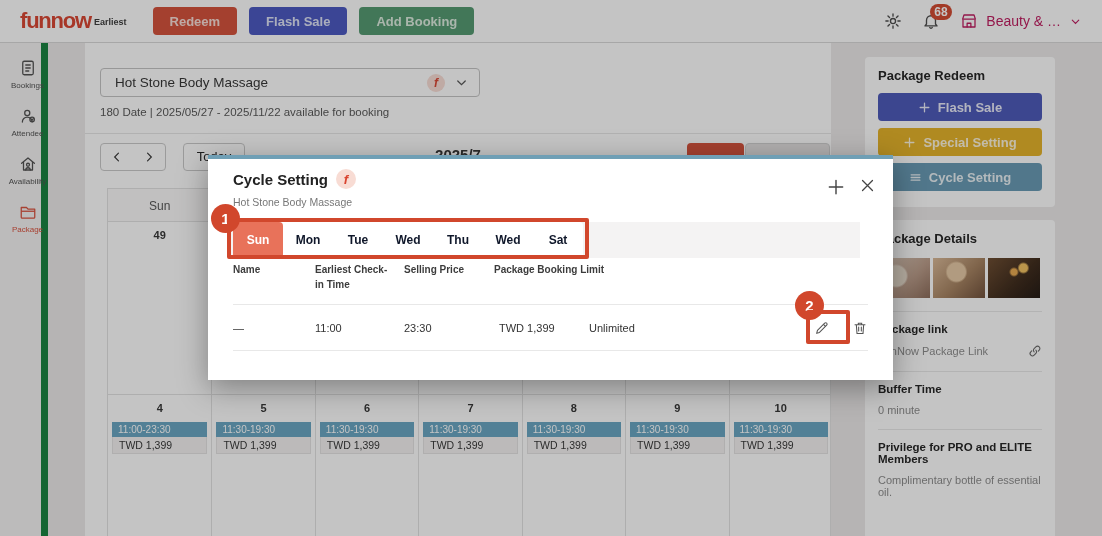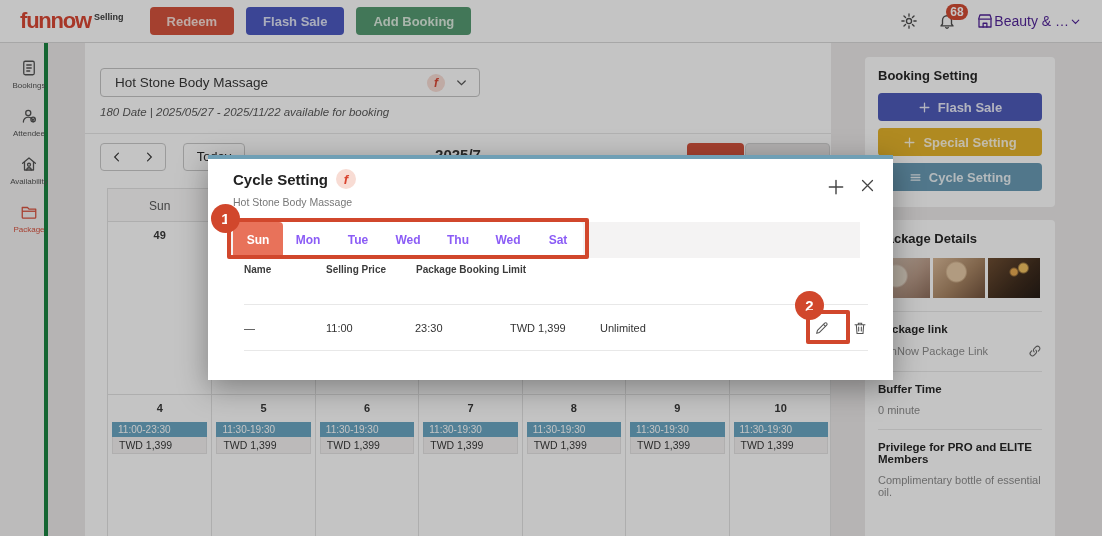--- a/index.html
+++ b/index.html
@@ -6,52 +6,52 @@
   html,body { margin:0; padding:0; }
   body {
     width:1102px; height:536px; position:relative; overflow:hidden;
     font-family:"Liberation Sans", sans-serif; background:#eceaea;
   }
   svg { display:block; }
 
   
   .header { position:absolute; top:0; left:0; width:1102px; height:43px; background:#fff;
     border-bottom:1px solid #d8d8d8; display:flex; align-items:center; padding:0 20px; gap:10px; z-index:1; }
-  .logo-wrap { display:flex; align-items:flex-start; margin-right:16px; }
+  .logo-wrap { display:flex; align-items:center; margin-right:16px; }
   .logo-text { font-size:22px; font-weight:bold; color:#d9432f; letter-spacing:-1.2px; line-height:20px; }
   .logo-suffix { font-size:9px; font-weight:bold; color:#3a3a3a; margin-left:3px; margin-top:1px; }
   .hbtn { height:28px; border:none; border-radius:4px; font-weight:bold; font-size:13px;
     padding:0 17px; font-family:inherit; cursor:pointer; }
   .hbtn.redeem { background:#d44f39; color:#f7ddd6; }
   .hbtn.flash  { background:#4856c0; color:#dde1f5; margin-left:2px; }
   .hbtn.add    { background:#52986f; color:#dcecdf; margin-left:2px; }
   .header-right { margin-left:auto; display:flex; align-items:center; gap:20px; }
   .icon-btn { position:relative; color:#4a4a4a; cursor:pointer; }
   .badge { position:absolute; top:-8px; left:8px; background:#d2472e; color:#fff; font-size:12px;
     font-weight:bold; border-radius:8px; padding:2px 4px; line-height:1; }
-  .account { display:flex; align-items:center; font-size:14px; color:#4c1d95; cursor:pointer; }
+  .account { display:flex; align-items:center; gap:8px; font-size:14px; color:#be185d; cursor:pointer; }
 
   
   .sidebar { position:absolute; top:43px; left:0; width:48px; bottom:0; background:#f4f3f3;
-    border-right:4px solid #15803d; display:flex; flex-direction:column; align-items:center;
+    border-right:7px solid #15803d; display:flex; flex-direction:column; align-items:center;
     padding-top:16px; gap:17px; z-index:1;padding-left:14px; }
   .side-item { display:flex; flex-direction:column; align-items:center; gap:4px; color:#4f4f4f;
     width:48px; cursor:pointer; }
   .side-item .lbl { font-size:8px; }
   .side-item.active { color:#d9503c; }
 
   
   .main { position:absolute; left:85px; top:43px; width:746px; height:600px; background:#fff; z-index:1; }
   .select-box { position:absolute; left:15px; top:25px; width:380px; height:29px; border:1px solid #c3c3c3;
     border-radius:4px; display:flex; align-items:center; gap:9px; padding:0 10px 0 14px; font-size:13.5px;
     color:#333; background:#fff; cursor:pointer; }
   .select-box .grow { flex:1; }
   .fbadge { width:18px; height:18px; border-radius:50%; background:#f8dcd4; color:#d9432f; font-weight:bold;
     font-style:italic; font-size:12px; display:flex; align-items:center; justify-content:center; flex:none; }
-  .avail-info { position:absolute; left:15px; top:63px; font-size:11.5px; color:#555;font-style:italic; }
+  .avail-info { position:absolute; left:15px; top:63px; font-size:11.5px; color:#555; }
   .main-divider { position:absolute; left:0; right:0; top:90px; border-top:1px solid #e6e6e6; }
   .nav-arrows { position:absolute; left:15px; top:100px; width:66px; height:28px; border:1px solid #c9c9c9;
     border-radius:4px; display:flex; align-items:center; justify-content:space-around; color:#333; background:#fff; }
   .nav-arrows span { cursor:pointer; }
   .today-btn { position:absolute; left:98px; top:100px; width:62px; height:28px; border:1px solid #c9c9c9;
     border-radius:4px; background:#fff; font-size:13px; color:#222; text-align:center; line-height:26px; cursor:pointer; }
   .month-title { position:absolute; left:0; right:0; top:103px; text-align:center; font-size:15px;
     font-weight:bold; color:#333; }
   .view-btn-red { position:absolute; left:602px; top:100px; width:57px; height:28px; background:#d44f39;
     border-radius:4px; cursor:pointer; }
@@ -107,23 +107,23 @@
     border-top:4px solid #6f9fb5; box-shadow:0 8px 28px rgba(0,0,0,0.35); z-index:20; }
   .modal-title-row { position:absolute; left:25px; top:10px; display:flex; align-items:center; gap:8px; }
   .modal-title { font-size:15px; font-weight:bold; color:#222; }
   .fbadge.big { width:20px; height:20px; font-size:13px; }
   .modal-sub { position:absolute; left:25px; top:37px; font-size:10.5px; color:#777; }
   .modal-action { position:absolute; top:18px; color:#444; cursor:pointer; }
   .modal-action.plus { left:618px; }
   .modal-action.close { left:651px; }
   .tab-strip { position:absolute; left:20px; top:63px; width:632px; height:36px; background:#f4f3f3; }
   .tabs { position:absolute; left:5px; top:0; height:36px; display:flex; background:#fff; border-radius:4px; }
-  .tab { width:50px; text-align:center; line-height:36px; font-size:12px; font-weight:bold; color:#8b5cf6; cursor:pointer; }
+  .tab { width:50px; text-align:center; line-height:36px; font-size:12px; font-weight:bold; color:#0f172a; cursor:pointer; }
   .tab.active { background:#e8725a; color:#fff; border-radius:4px; }
-  .mtable { position:absolute; left:36px; right:25px; top:104px; }
+  .mtable { position:absolute; left:25px; right:25px; top:104px; }
   .mhead { display:flex; align-items:flex-start; font-size:10px; font-weight:bold; color:#3c3c3c;
     line-height:1.45; border-bottom:1px solid #e8e8e8; padding-bottom:8px; min-height:42px; }
   .mrow { display:flex; align-items:center; height:46px; font-size:11px; color:#333;
     border-bottom:1px solid #e8e8e8; }
   .c1 { width:82px; flex:none; }
   .c2 { width:89px; flex:none; padding-right:14px; }
   .c3 { width:95px; flex:none; padding-right:8px; }
   .c4 { width:90px; flex:none; }
   .c5 { width:130px; flex:none; }
   .actions { margin-left:auto; display:flex; gap:22px; align-items:center; color:#555; }
@@ -138,21 +138,21 @@
   #ann-r1 { left:227px; top:218px; width:362px; height:41px; }
   #ann-c2 { left:795px; top:291px; }
   #ann-r2 { left:806px; top:310px; width:44px; height:34px; }
 </style>
 </head>
 <body>
 
 <div class="header">
   <div class="logo-wrap">
     <span class="logo-text">funnow</span>
-    <span class="logo-suffix">Selling</span>
+    <span class="logo-suffix">Earliest</span>
   </div>
   <button class="hbtn redeem">Redeem</button>
   <button class="hbtn flash">Flash Sale</button>
   <button class="hbtn add">Add Booking</button>
   <div class="header-right">
     <span class="icon-btn">
       <span>
         <svg width="18" height="18" viewBox="0 0 24 24" fill="none" stroke="currentColor" stroke-width="1.8" stroke-linecap="round">
           <circle cx="12" cy="12" r="3.4"></circle>
           <path d="M12 2.5v3M12 18.5v3M2.5 12h3M18.5 12h3M5.3 5.3l2.1 2.1M16.6 16.6l2.1 2.1M18.7 5.3l-2.1 2.1M7.4 16.6l-2.1 2.1"></path>
@@ -330,21 +330,21 @@
         <div class="event">
           <div class="event-head">11:30-19:30</div>
           <div class="event-body">TWD 1,399</div>
         </div>
       </div>
     </div>
   </div>
 </div>
 
 <div class="card card1">
-  <div class="card-title">Booking Setting</div>
+  <div class="card-title">Package Redeem</div>
   <button class="pbtn flash">
     <span>
       <svg width="13" height="13" viewBox="0 0 24 24" fill="none" stroke="currentColor" stroke-width="2.4" stroke-linecap="round">
           <path d="M12 4v16M4 12h16"></path>
         </svg>
     </span>
     <span>Flash Sale</span>
   </button>
   <button class="pbtn special">
     <span>
@@ -424,20 +424,21 @@
       <div class="tab">Wed</div>
       <div class="tab">Thu</div>
       <div class="tab">Wed</div>
       <div class="tab">Sat</div>
     </div>
   </div>
 
   <div class="mtable">
     <div class="mhead">
       <div class="c1">Name</div>
+      <div class="c2">Earliest Check-in Time</div>
       <div class="c4">Selling Price</div>
       <div class="c5">Package Booking Limit</div>
       <div class="actions"></div>
     </div>
     <div class="mrow">
       <div class="c1">—</div>
       <div class="c2">11:00</div>
       <div class="c3">23:30</div>
       <div class="c4">TWD 1,399</div>
       <div class="c5">Unlimited</div>

